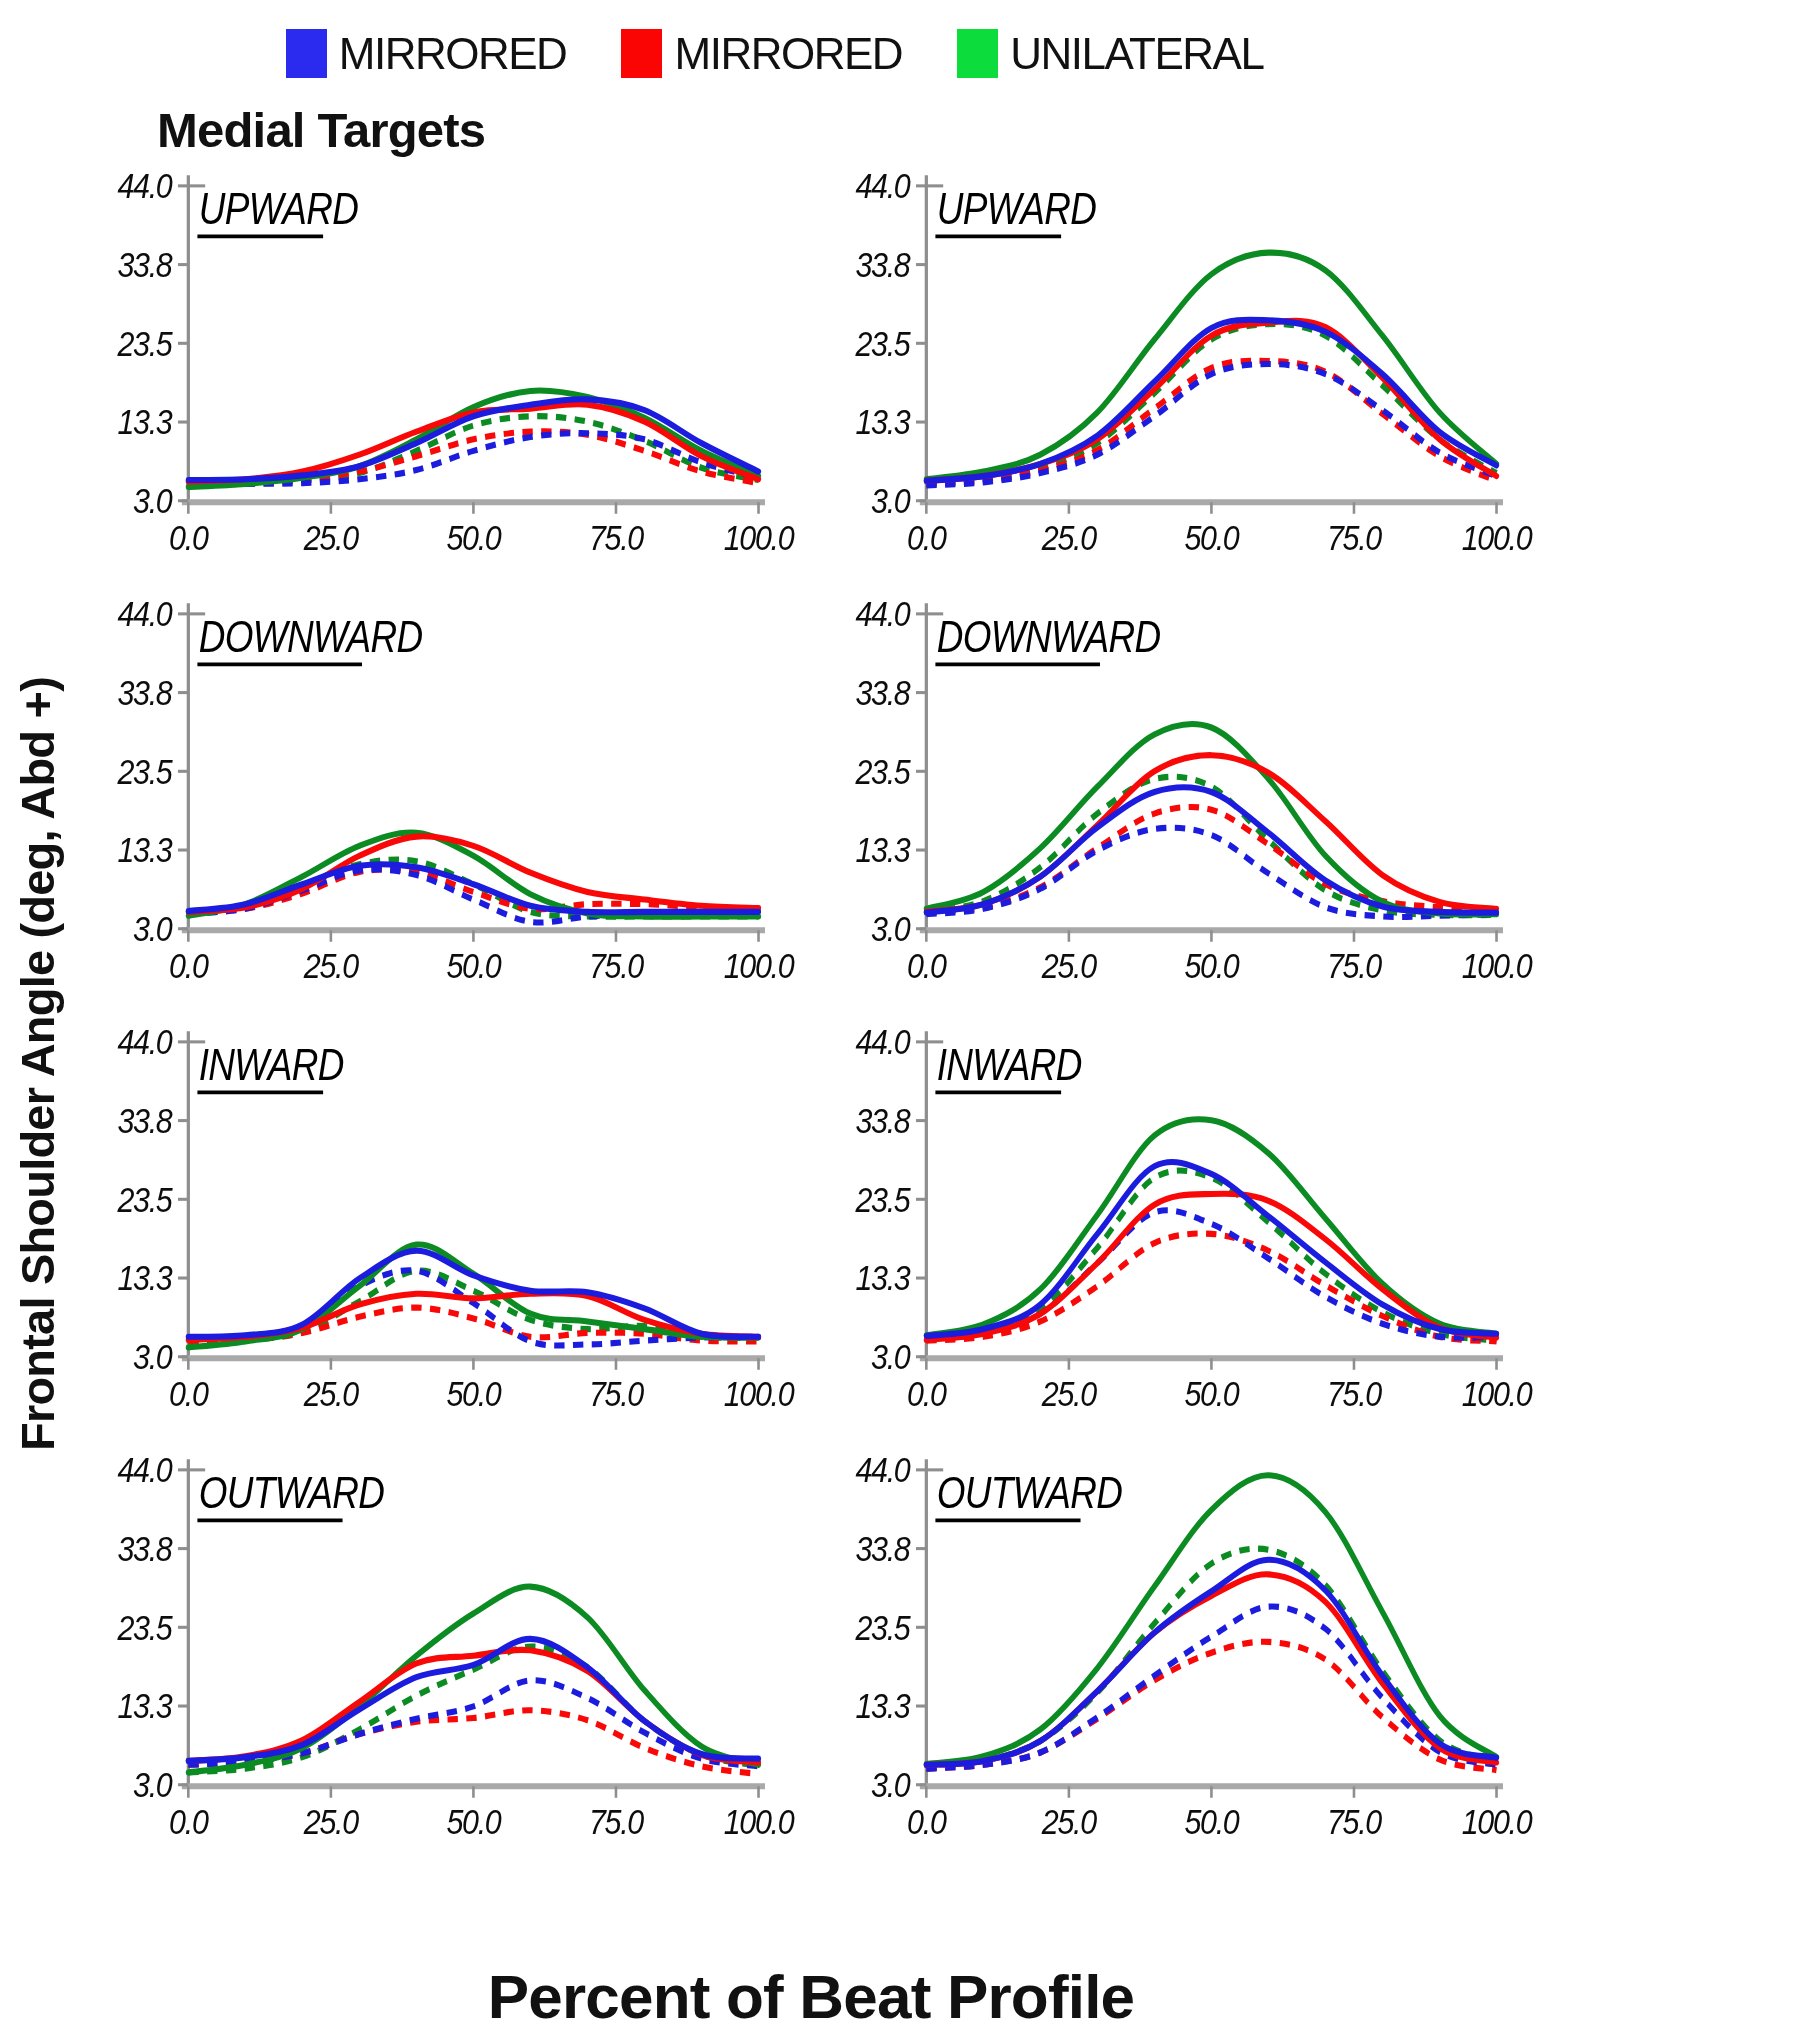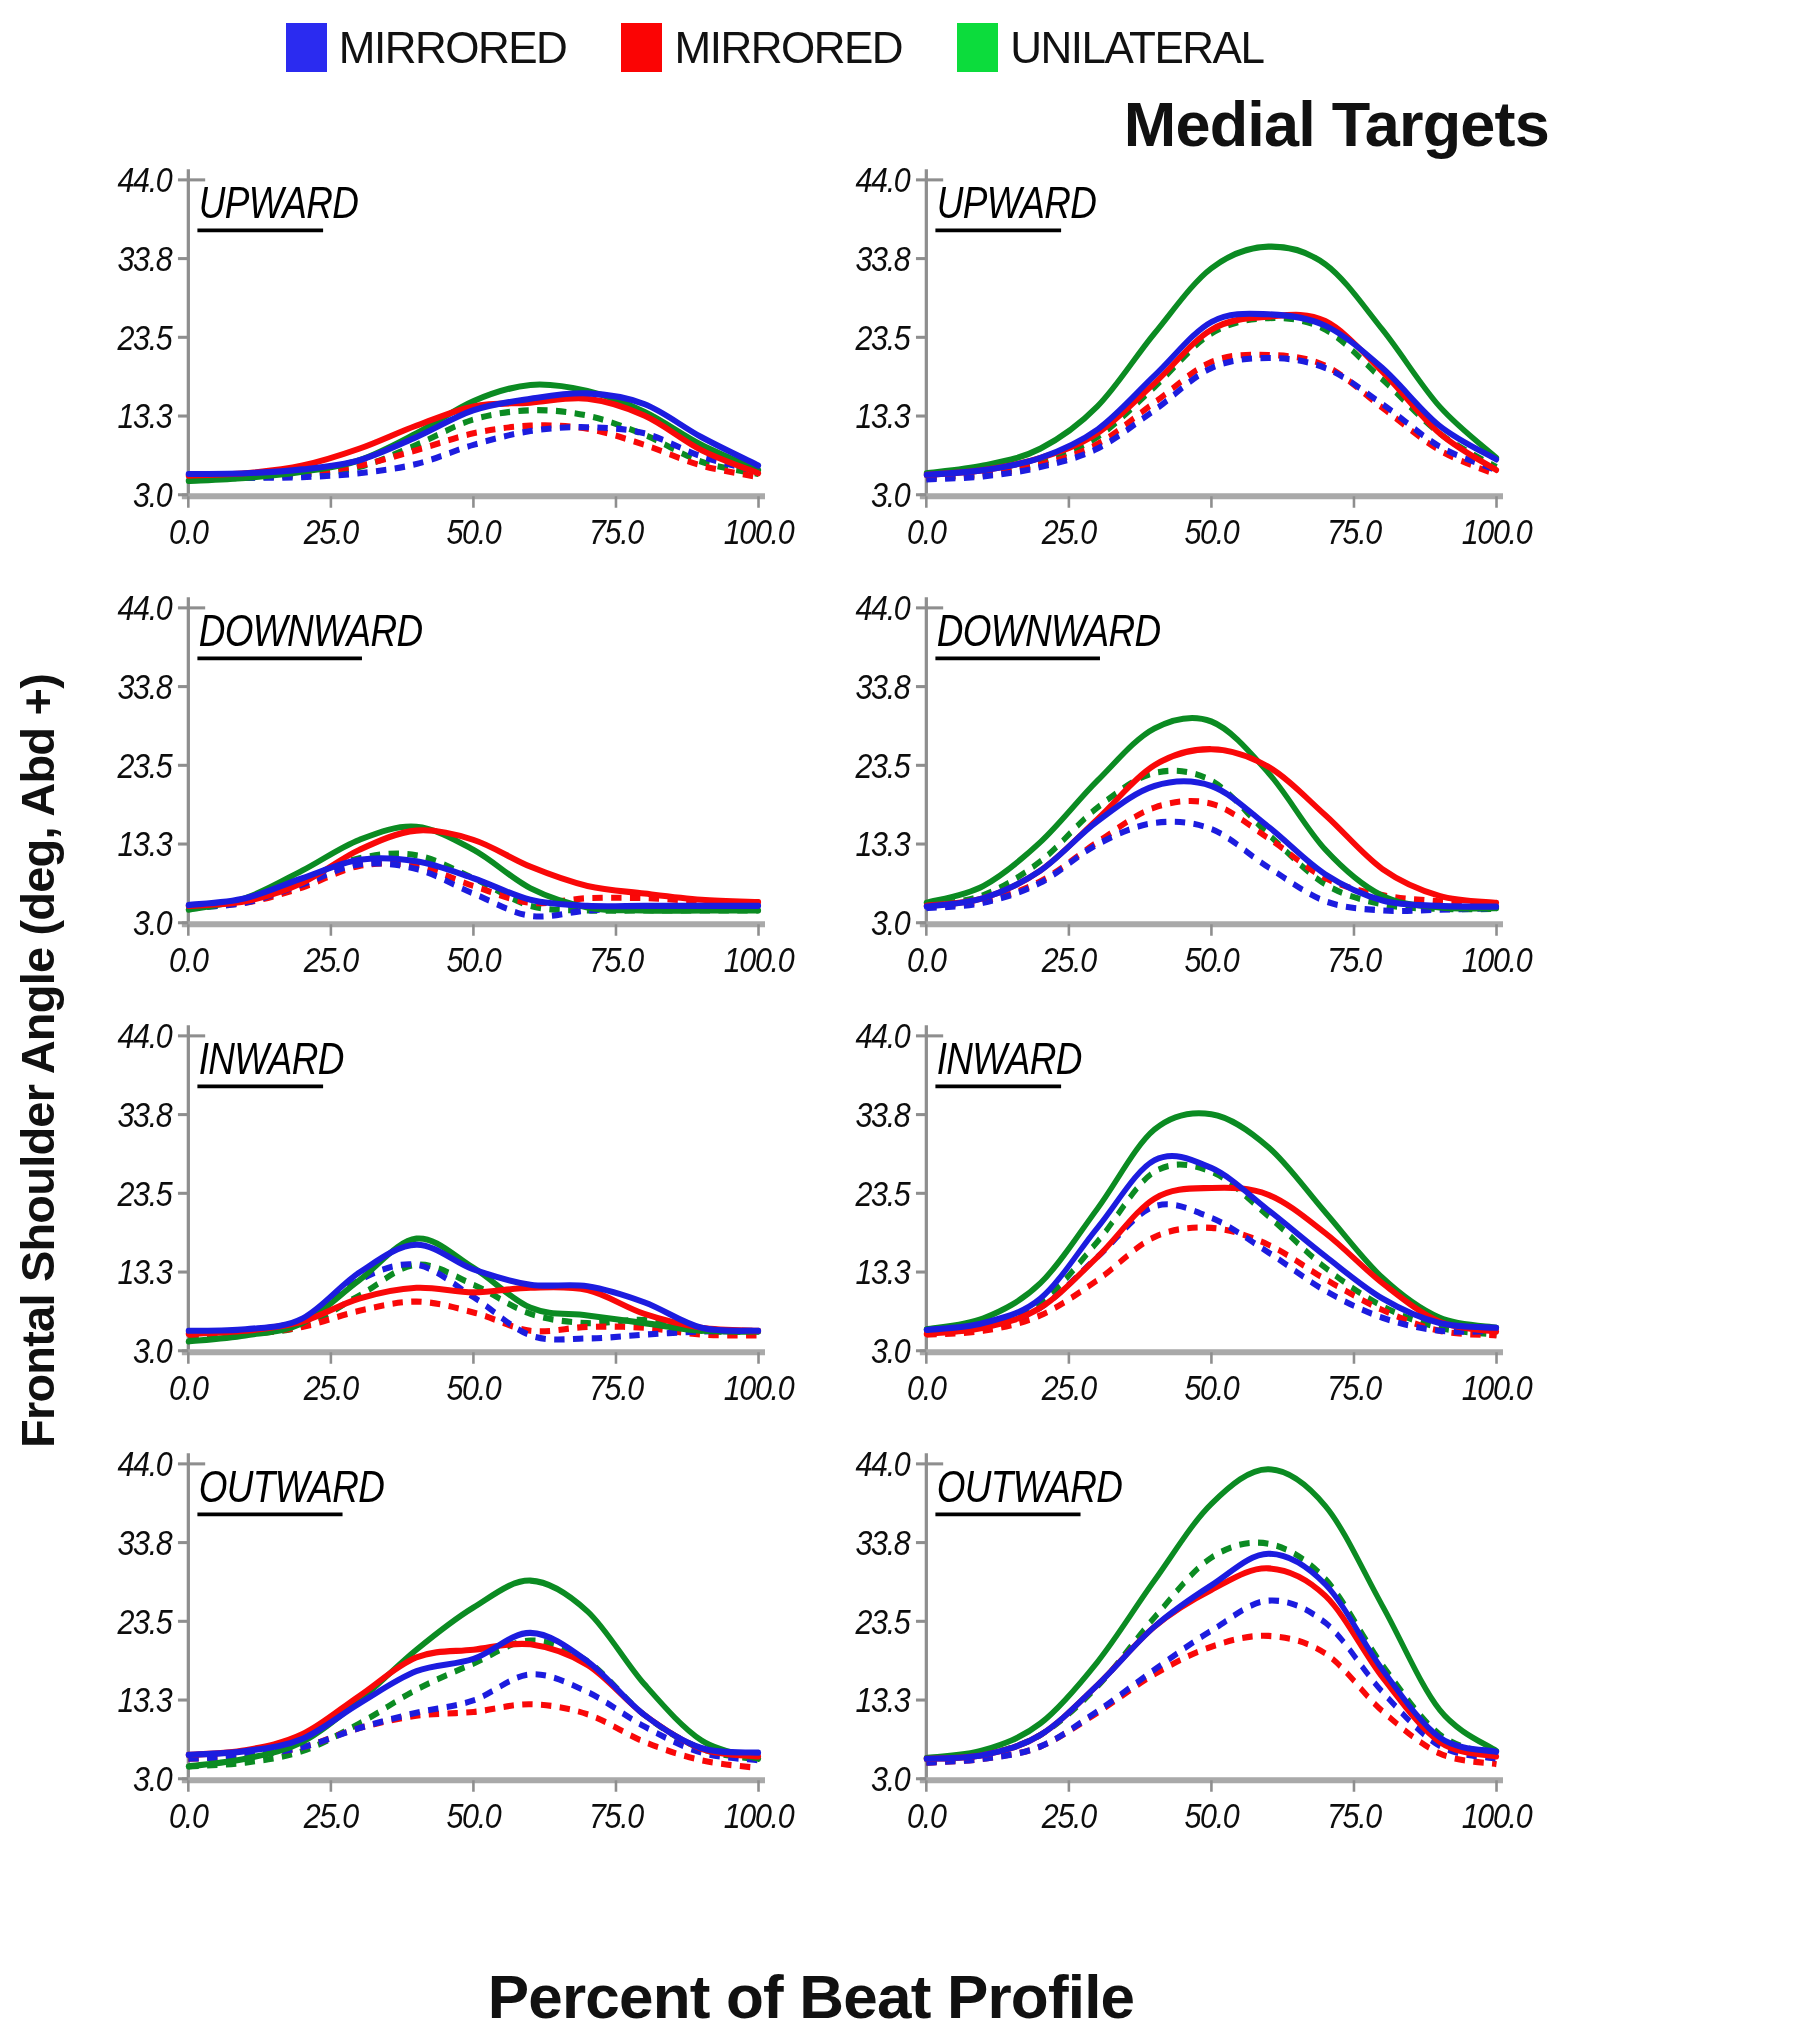--- a/index.html
+++ b/index.html
@@ -1,36 +1,36 @@
 <!DOCTYPE html>
 <html style="font-size:12.2px"><head>
 <meta charset="utf-8">
 <style>
   * { margin:0; padding:0; box-sizing:border-box; }
   html,body { background:#ffffff; }
   body {
     width:1813px; height:2025px; overflow:hidden;
     font-family:"Liberation Sans", sans-serif; color:#111;
   }
-  .fig { width:1549px; height:2025px; padding-top:8px; display:flex; flex-direction:column; }
+  .fig { width:1549px; height:2025px; padding-top:14px; display:flex; flex-direction:column; }
 
   
   .legend-row1 { display:flex; justify-content:center; align-items:center; gap:55px; height:79px; }
   .legend-item { display:flex; align-items:center; gap:12.2px; }
   .swatch { width:41px; height:49px; display:inline-block; }
   .legend-label { font-size:44px; font-weight:400; letter-spacing:-1.5px; }
   .legend-row2 { display:flex; justify-content:center; align-items:center; gap:49px; height:67px; }
   .line-sample { width:93px; height:5.3px; background:#000; }
   .dot-sample  { width:105px; height:6.9px;
     background:repeating-linear-gradient(90deg,#000 0 8.4px,transparent 8.4px 15.3px); }
 
   
   .headers { display:flex; margin-left:73px; height:73px; align-items:center; }
-  .header-cell { flex:1; text-align:right; padding-left:84px;
-    font-size:63px; font-weight:700; letter-spacing:-0.8px; }
+  .header-cell { flex:1; text-align:left; padding-left:84px;
+    font-size:49px; font-weight:700; letter-spacing:-0.8px; }
 
   
   .main { display:flex; flex:1; }
   .ycol { width:73px; position:relative; }
   .ylabel { position:absolute; top:50%; left:50%; white-space:nowrap;
     transform:translate(-50%,-50%) rotate(-90deg);
     font-size:47px; font-weight:700; letter-spacing:-0.8px; }
   .grid { flex:1; display:grid; grid-template-columns:1fr 1fr; grid-auto-rows:428px;font-style:italic; }
   .panel { height:428px; }
   .panel svg { display:block; width:100%; height:100%; }

